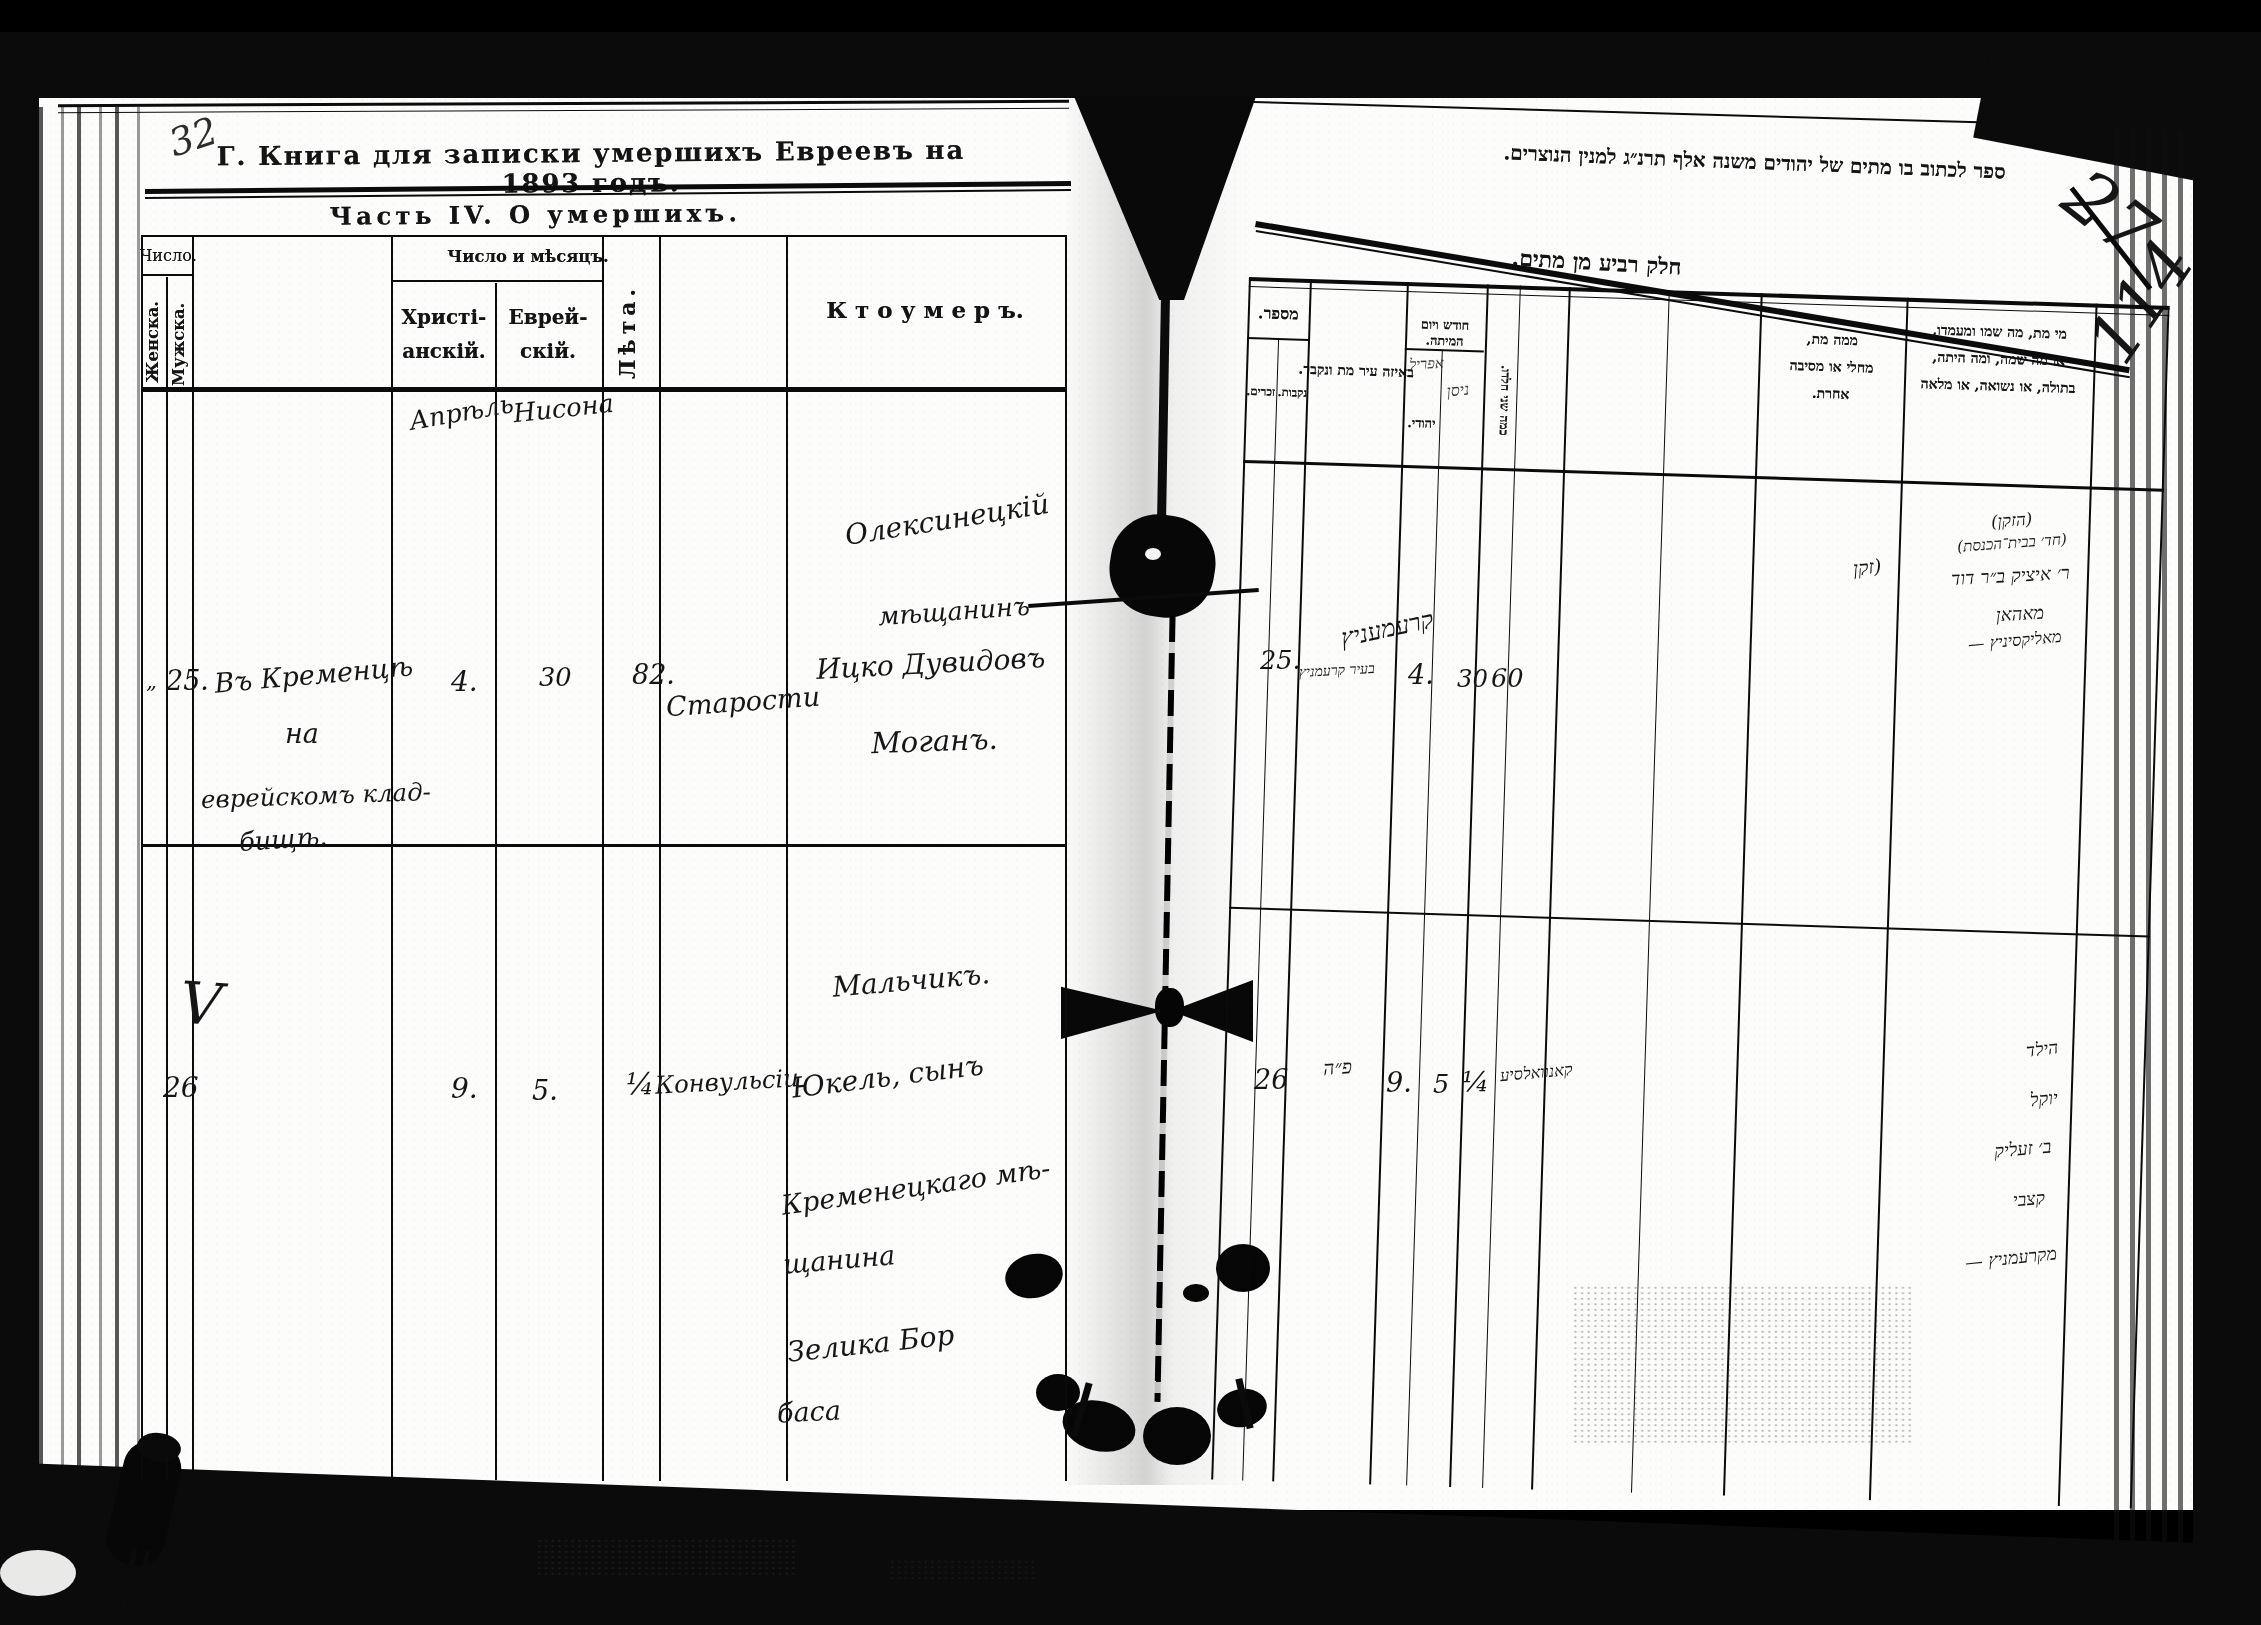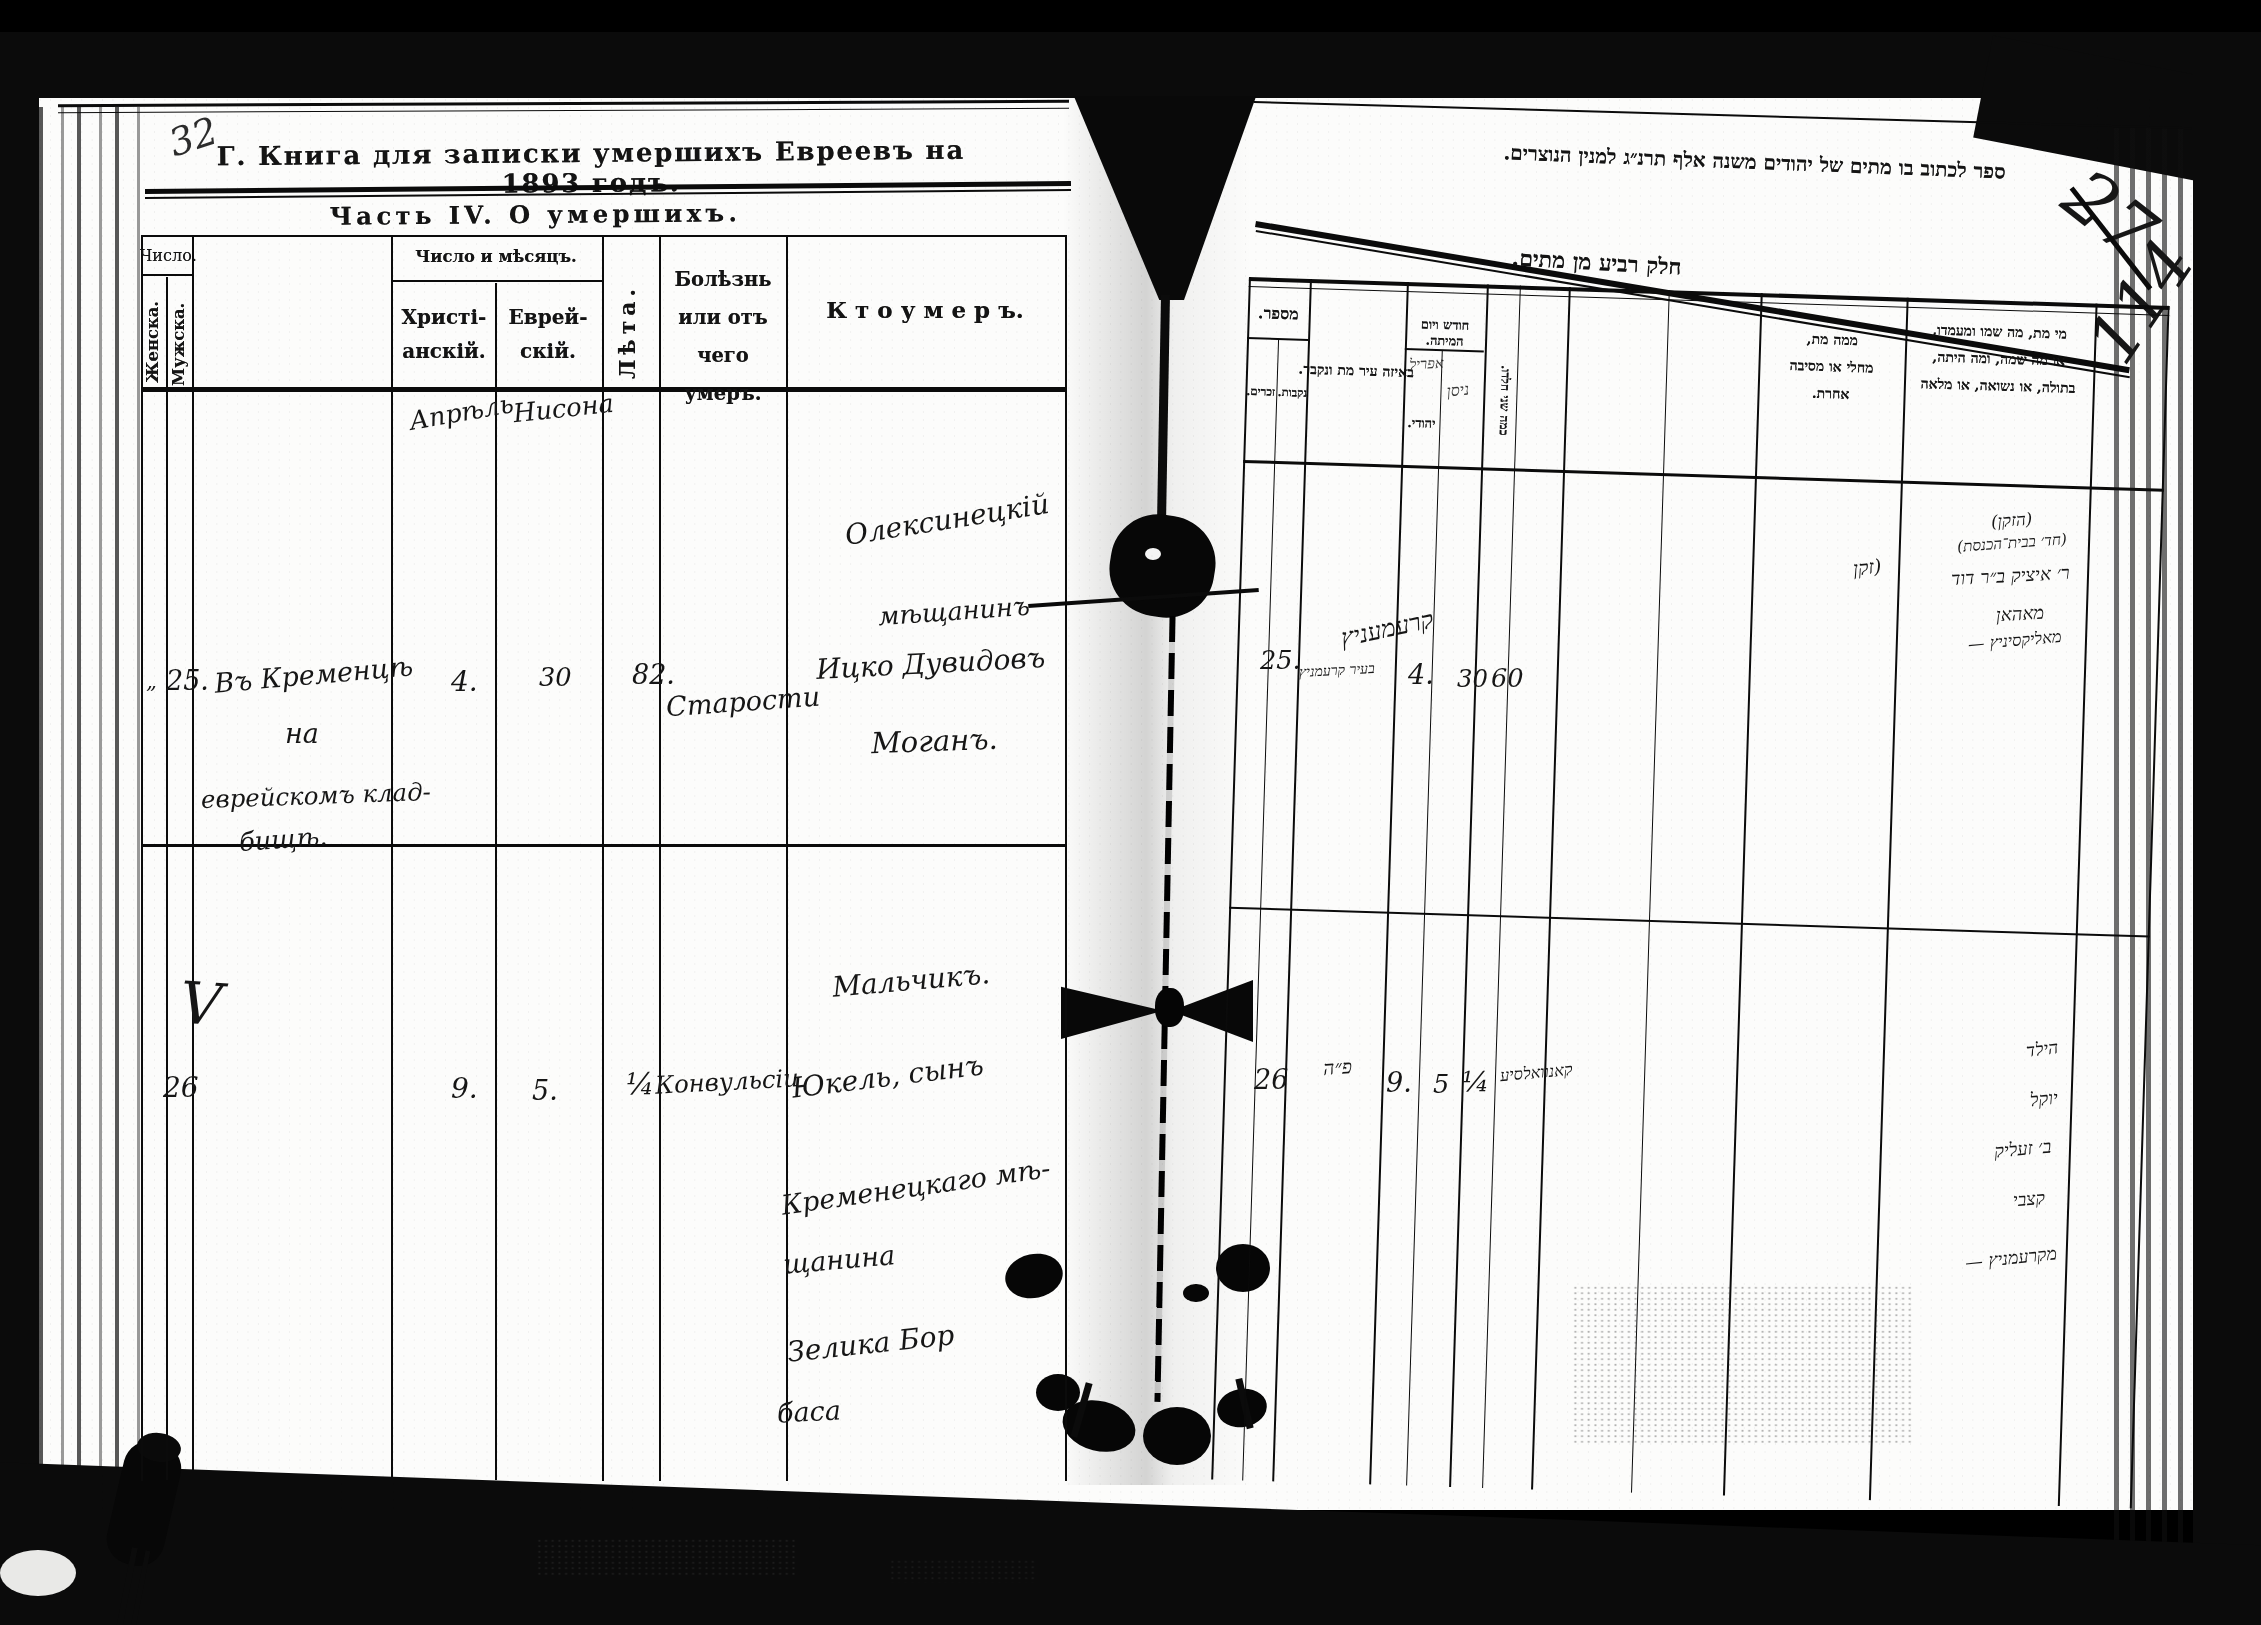--- a/index.html
+++ b/index.html
@@ -98,29 +98,26 @@
   <div class="ln" style="left:602px;top:235px;width:1.8px;height:1246px;"></div>
   <div class="ln" style="left:659px;top:235px;width:1.8px;height:1246px;"></div>
   <div class="ln" style="left:786px;top:235px;width:1.8px;height:1246px;"></div>
   <div class="ln" style="left:1065px;top:235px;width:1.8px;height:1246px;"></div>
   <div class="ln" style="left:141px;top:274px;width:51px;height:1.8px;"></div>
   <div class="ln" style="left:391px;top:280px;width:211px;height:1.8px;"></div>
 
   <div class="pr c" style="left:140px;top:246px;width:54px;font-size:16px;">Число.</div>
   <div class="pr vt" style="left:143px;top:286px;height:97px;font-size:16.4px;font-weight:bold;">Женска.</div>
   <div class="pr vt" style="left:169px;top:285px;height:101px;font-size:16.4px;font-weight:bold;">Мужска.</div>
-  <div class="pr c" style="left:392px;top:247px;width:208px;font-size:16.4px;font-weight:bold;">Число и мѣсяцъ.</div>
+  <div class="pr c" style="left:392px;top:247px;width:208px;font-size:16.4px;font-weight:bold;padding-left:32px;">Число и мѣсяцъ.</div>
   <div class="pr c plines" style="left:396px;top:300px;width:96px;font-size:20px;font-weight:bold;line-height:34px;">Христі-
 анскій.</div>
   <div class="pr c plines" style="left:498px;top:300px;width:100px;font-size:20px;font-weight:bold;line-height:34px;">Еврей-
 скій.</div>
   <div class="pr vt" style="left:614px;top:263px;height:116px;font-size:22px;font-weight:bold;letter-spacing:4.9px;">Лѣта.</div>
-  <div class="pr c plines" style="left:662px;top:261px;width:122px;font-size:19.5px;font-weight:bold;line-height:38px;">Болѣзнь
-или отъ
-чего умеръ.</div>
   <div class="pr c" style="left:788px;top:296px;width:274px;font-size:23px;font-weight:bold;">К т о   у м е р ъ.</div>
 
   <div class="hw" style="left:409px;top:397px;font-size:25.6px;transform:rotate(-10deg);">Апрѣль</div>
   <div class="hw" style="left:513px;top:393px;font-size:25.6px;transform:rotate(-6deg);">Нисона</div>
 
   <div class="hw" style="left:146px;top:669px;font-size:21px;">„</div>
   <div class="hw" style="left:166px;top:665px;font-size:27px;">25.</div>
   <div class="hw" style="left:214px;top:659px;font-size:27px;transform:rotate(-5deg);">Въ Кременцѣ</div>
   <div class="hw" style="left:285px;top:718px;font-size:27px;">на</div>
   <div class="hw" style="left:201px;top:781px;font-size:24.4px;transform:rotate(-2deg);">еврейскомъ клад-</div>

